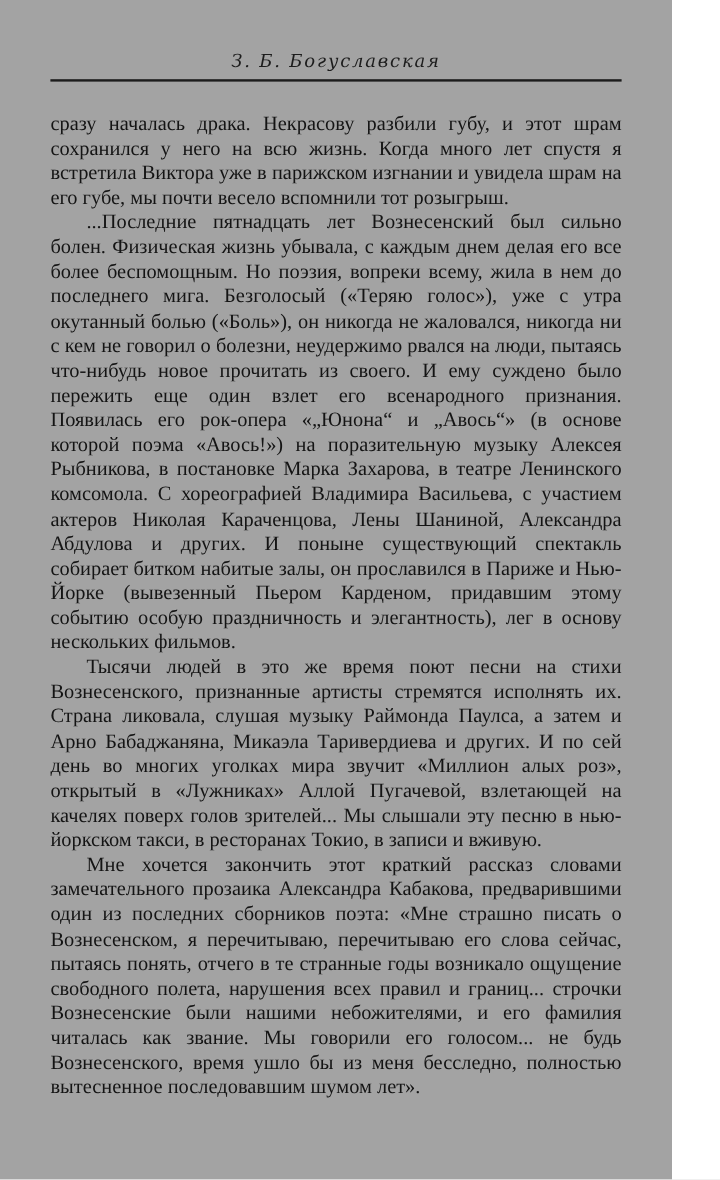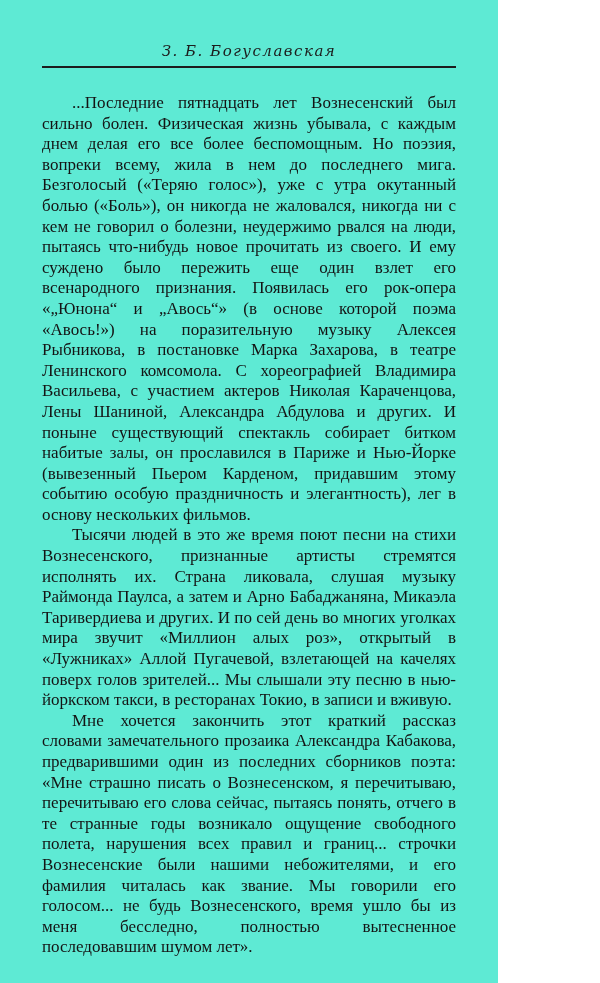--- a/index.html
+++ b/index.html
@@ -7,24 +7,24 @@
     padding: 0;
     background: #ffffff;
   }
   body {
     width: 600px;
     height: 983px;
     overflow: hidden;
   }
   .page {
     box-sizing: border-box;
-    width: 498px;
+    width: 560px;
     height: 983px;
     padding: 40px 42px 0 42px;
-    background: #5eead4;
+    background: #a3a3a3;
     color: #161616;
   }
   .running-head {
     text-align: center;
     font-family: "DejaVu Serif", "Liberation Serif", serif;
     font-style: italic;
     font-size: 15px;
     line-height: 22px;
     letter-spacing: 1.5px;
     color: #1c1c1c;
@@ -57,17 +57,18 @@
 </head>
 <body>
 
 <div class="page">
   <header>
     <div class="running-head">З. Б. Богуславская</div>
     <div class="header-rule"></div>
   </header>
 
   <main class="page-body">
+    <p class="para">сразу началась драка. Некрасову разбили губу, и этот шрам сохранился у него на всю жизнь. Когда много лет спустя я встретила Виктора уже в парижском изгнании и увидела шрам на его губе, мы почти весело вспомнили тот розыгрыш.</p>
     <p class="para indent space-before">...Последние пятнадцать лет Вознесенский был сильно болен. Физическая жизнь убывала, с каждым днем делая его все более беспомощным. Но поэзия, вопреки всему, жила в нем до последнего мига. Безголосый («Теряю голос»), уже с утра окутанный болью («Боль»), он никогда не жаловался, никогда ни с кем не говорил о болезни, неудержимо рвался на люди, пытаясь что-нибудь новое прочитать из своего. И ему суждено было пережить еще один взлет его всенародного признания. Появилась его рок-опера «„Юнона“ и „Авось“» (в основе которой поэма «Авось!») на поразительную музыку Алексея Рыбникова, в постановке Марка Захарова, в театре Ленинского комсомола. С хореографией Владимира Васильева, с участием актеров Николая Караченцова, Лены Шаниной, Александра Абдулова и других. И поныне существующий спектакль собирает битком набитые залы, он прославился в Париже и Нью-Йорке (вывезенный Пьером Карденом, придавшим этому событию особую праздничность и элегантность), лег в основу нескольких фильмов.</p>
     <p class="para indent">Тысячи людей в это же время поют песни на стихи Вознесенского, признанные артисты стремятся исполнять их. Страна ликовала, слушая музыку Раймонда Паулса, а затем и Арно Бабаджаняна, Микаэла Таривердиева и других. И по сей день во многих уголках мира звучит «Миллион алых роз», открытый в «Лужниках» Аллой Пугачевой, взлетающей на качелях поверх голов зрителей... Мы слышали эту песню в нью-йоркском такси, в ресторанах Токио, в записи и вживую.</p>
     <p class="para indent space-before">Мне хочется закончить этот краткий рассказ словами замечательного прозаика Александра Кабакова, предварившими один из последних сборников поэта: «Мне страшно писать о Вознесенском, я перечитываю, перечитываю его слова сейчас, пытаясь понять, отчего в те странные годы возникало ощущение свободного полета, нарушения всех правил и границ... строчки Вознесенские были нашими небожителями, и его фамилия читалась как звание. Мы говорили его голосом... не будь Вознесенского, время ушло бы из меня бесследно, полностью вытесненное последовавшим шумом лет».</p>
   </main>
 </div>
 
 </body></html>

